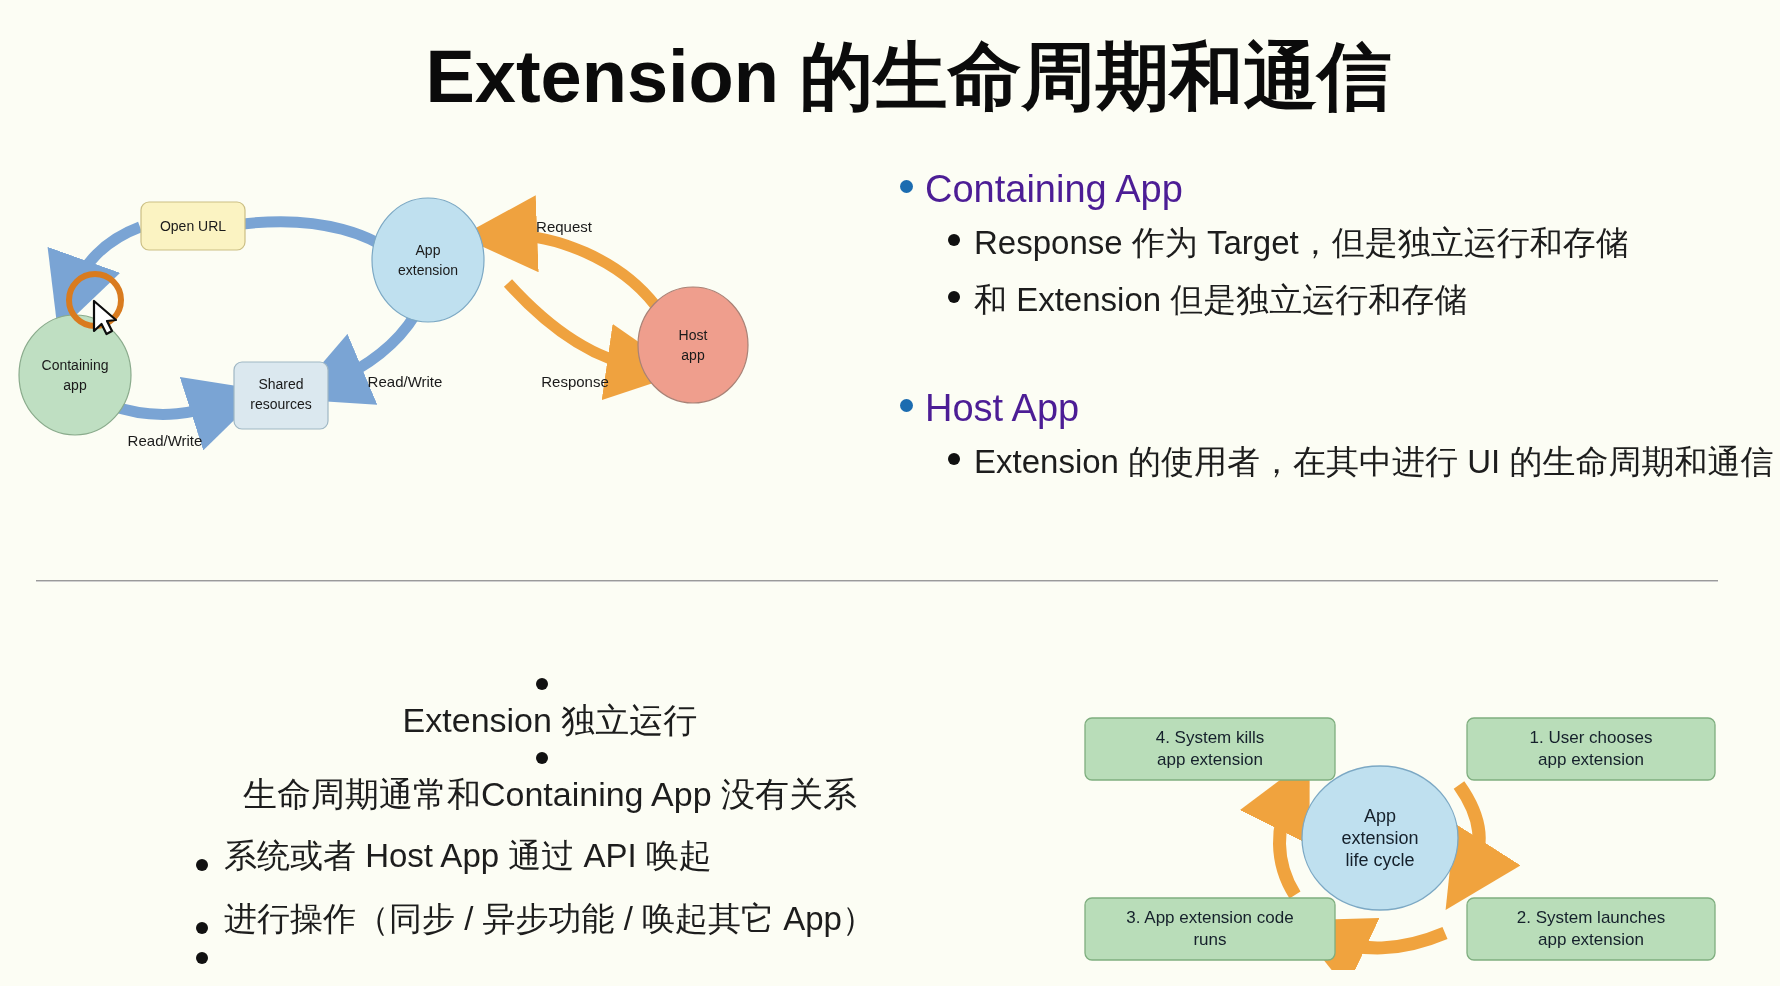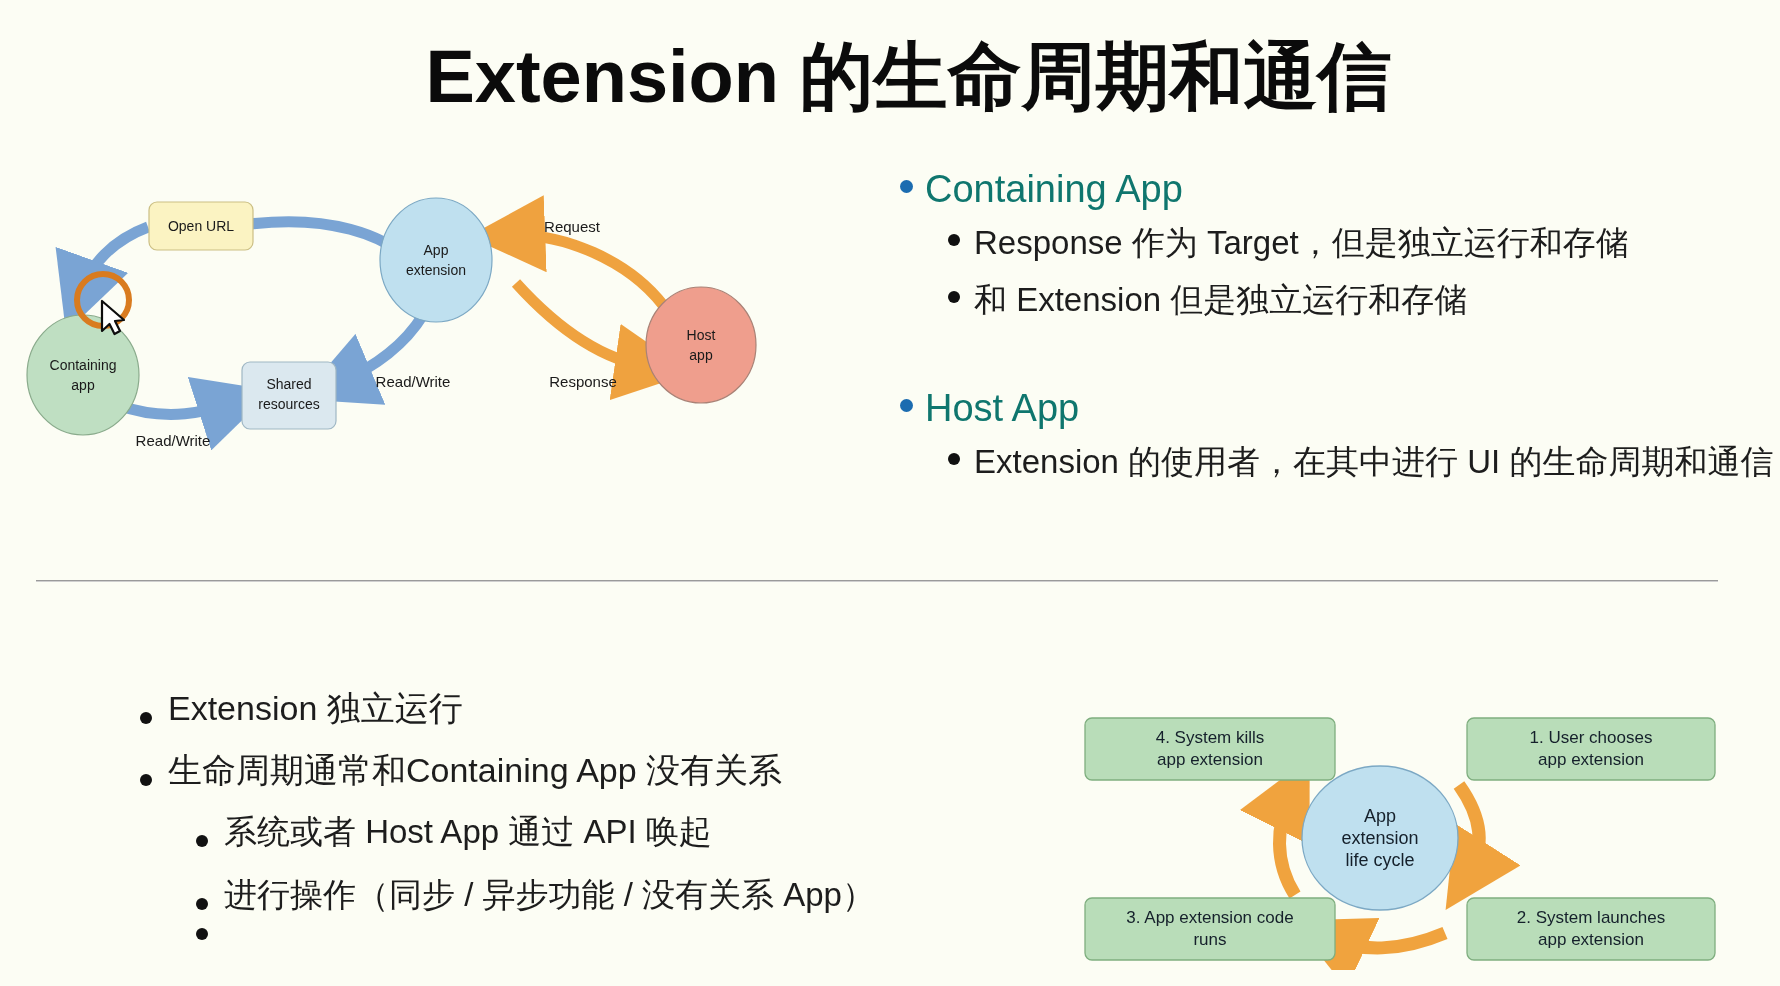--- a/index.html
+++ b/index.html
@@ -22,21 +22,21 @@
     letter-spacing: 0px;
     color: #0b0b0b;
     font-family: "Liberation Sans", "DejaVu Sans", sans-serif;
     white-space: nowrap;
     margin-left: 37px;
   }
 
   
   .diagram-top {
     position: absolute;
-    left: 18px; top: 165px;
+    left: 10px; top: 165px;
     width: 850px; height: 340px;
   }
   .diagram-top svg { display:block; }
 
   .dg-label {
     font-family: "Liberation Sans", "DejaVu Sans", sans-serif;
     fill: #1a1a1a;
     font-size: 14px;
     text-anchor: middle;
   }
@@ -48,21 +48,21 @@
   }
 
   
   .right-panel {
     position: absolute;
     left: 900px; top: 168px;
     width: 880px;
   }
   .lvl1 {
     display: flex; align-items: baseline;
-    color: #0f766e;
+    color: #4c1d95;
     font-size: 38px;
     margin-bottom: 8px;
     white-space: nowrap;
   }
   .lvl1 .dot {
     width: 13px; height: 13px; border-radius: 50%;
     background: #1b6cb0; margin-right: 12px;
     flex: 0 0 auto;
     position: relative; top: -9px;
   }
@@ -89,25 +89,26 @@
     background: linear-gradient(to bottom, #9a9a9a 0 1px, #cfcfcf 1px 2px);
   }
 
   
   .bottom-left {
     position: absolute;
     left: 140px; top: 686px;
     width: 820px;
   }
   .bl1 {
-    display: flex; align-items: flex-end;
+    display: flex; align-items: center;
     color: #1d1d1d;
     font-size: 34px;
     margin-bottom: 16px;
     white-space: nowrap;
+    flex-direction: column;
   }
   .bl1 .dot {
     width: 12px; height: 12px; border-radius: 50%;
     background: #111; margin-right: 16px;
     flex: 0 0 auto; position: relative; top: -8px;
   }
   .bl2 {
     display: flex; align-items: flex-end;
     color: #1d1d1d;
     font-size: 33px;
@@ -260,21 +261,21 @@
     <div class="bl1">
       <span class="dot"></span>
       <span>生命周期通常和Containing App 没有关系</span>
     </div>
     <div class="bl2">
       <span class="dot"></span>
       <span>系统或者 Host App 通过 API 唤起</span>
     </div>
     <div class="bl2">
       <span class="dot"></span>
-      <span>进行操作（同步 / 异步功能 / 没有关系 App）</span>
+      <span>进行操作（同步 / 异步功能 / 唤起其它 App）</span>
     </div>
     <div class="bl2">
       <span class="dot"></span>
     </div>
   </div>
 
   <div class="lifecycle">
     <svg width="700" height="280" viewBox="0 0 700 280" xmlns="http://www.w3.org/2000/svg">
       <defs>
         <marker id="lcArrow" markerWidth="6" markerHeight="6" refX="2.8" refY="3" orient="auto">

